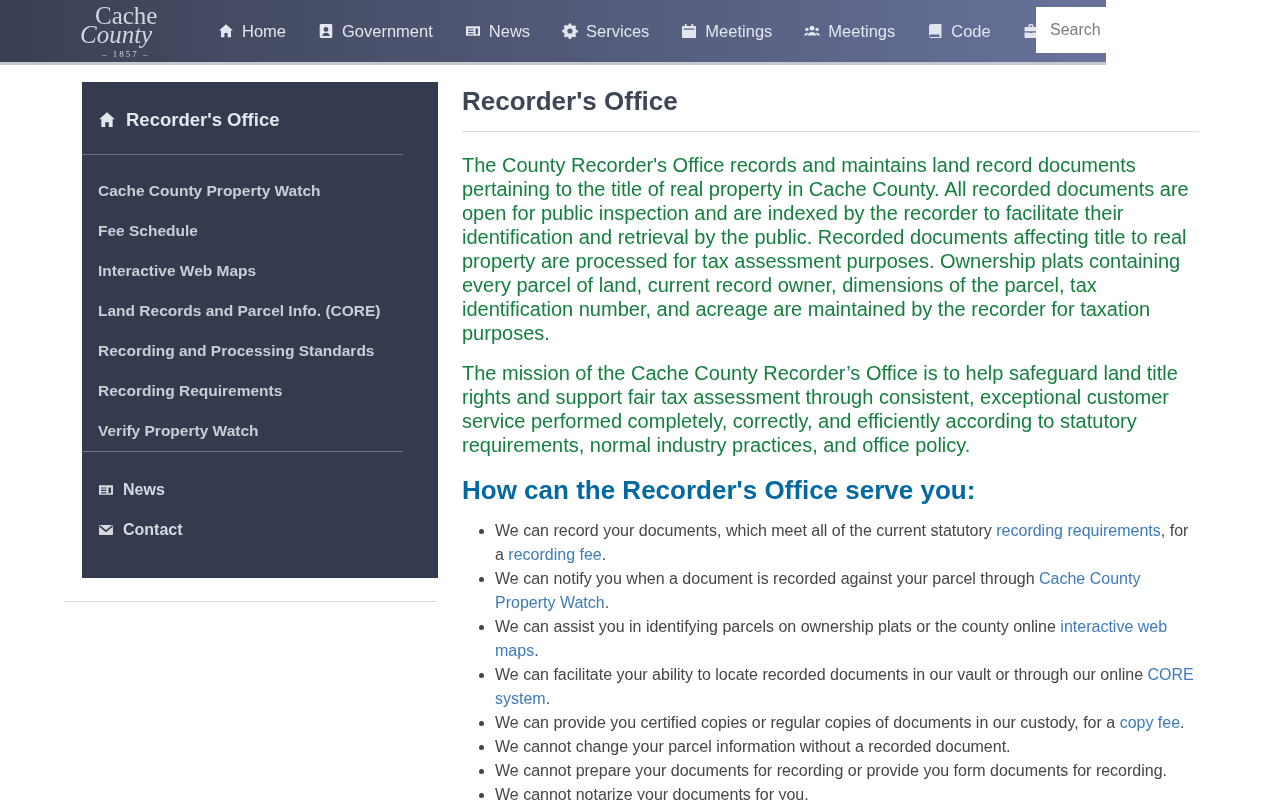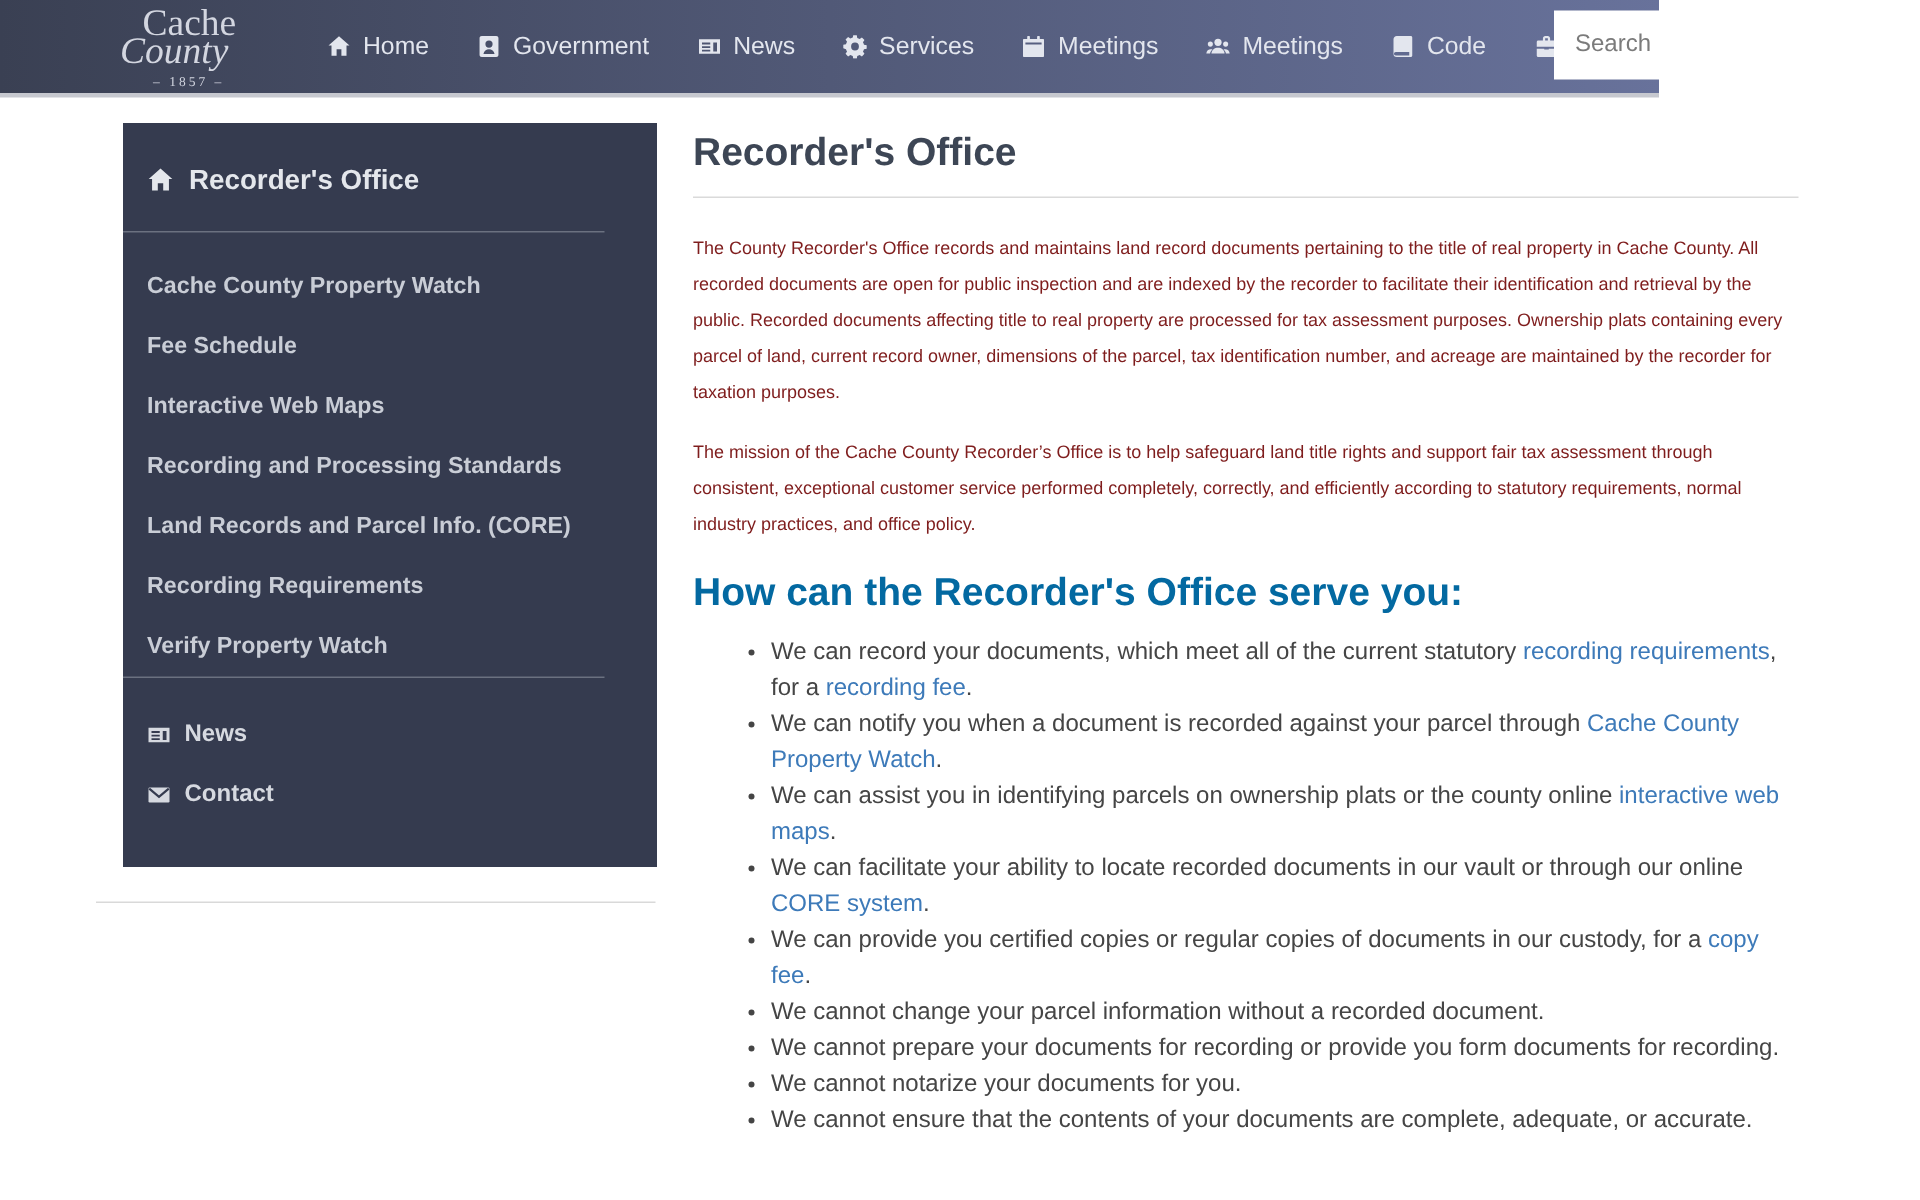--- a/index.html
+++ b/index.html
@@ -59,26 +59,26 @@
   .under-sidebar-rule{
     position:absolute;left:64px;top:593px;width:373px;
     border:none;border-top:1px solid #d9d9d9;
   }
   
   .main{position:absolute;left:462px;top:84px;width:737px;}
   .page-title{
     margin:0 0 13px 0;font-size:26px;font-weight:600;color:#3d4655;line-height:34px;
   }
   .title-rule{border:none;border-top:1px solid #dadada;margin:0 0 21px 0;}
-  .main p{margin:0 0 16px 0;font-size:12px;line-height:24px;color:#7f1d1d;}
+  .main p{margin:0 0 16px 0;font-size:20px;line-height:24px;color:#15803d;}
   .section-heading{
     margin:14px 0 12px 0;font-size:26px;font-weight:600;color:#0369a1;line-height:34px;
   }
   .bullet-list{margin:0;padding:0 0 0 33px;list-style:disc;}
-  .bullet-list li{font-size:16px;line-height:24px;color:#454545;margin-left:19px;}
+  .bullet-list li{font-size:16px;line-height:24px;color:#454545;}
   .bullet-list a{color:var(--link-color,#3d7ab9);text-decoration:none;cursor:pointer;}
 </style>
 </head>
 <body style="--nav-grad-left: #3a4053; --nav-grad-right: #68729b; --sidebar-bg: #353b4f; --link-color: #3d7ab9;">
 
 <header class="topnav">
   <div class="logo">
     <div class="l1">Cache</div>
     <div class="l2">County</div>
     <div class="l3">– 1857 –</div>
@@ -166,22 +166,22 @@
           <path d="M8 1.2 15 7.4h-2v6.8h-3.4V9.9H6.4v4.3H3V7.4H1z"></path>
         </svg>
       </span>
     <span>Recorder's Office</span>
   </div>
   <hr class="side-divider">
   <ul class="side-links">
       <li>Cache County Property Watch</li>
       <li>Fee Schedule</li>
       <li>Interactive Web Maps</li>
+      <li>Land Records and Parcel Info. (CORE)</li>
       <li>Recording and Processing Standards</li>
-      <li>Land Records and Parcel Info. (CORE)</li>
       <li>Recording Requirements</li>
       <li>Verify Property Watch</li>
     </ul>
   <hr class="side-divider">
   <ul class="side-links footer">
       <li>
         <span style="display:inline-flex">
           <svg viewBox="0 0 16 16" aria-hidden="true">
             <path fill-rule="evenodd" d="M1 3.2h14v9.6H1zm2 2.2v1.2h5.5V5.4zm0 2.4v1.2h5.5V7.8zm0 2.4v1.2h5.5v-1.2zm7.5-4.8v5.9H13V5.4z"></path>
           </svg>

